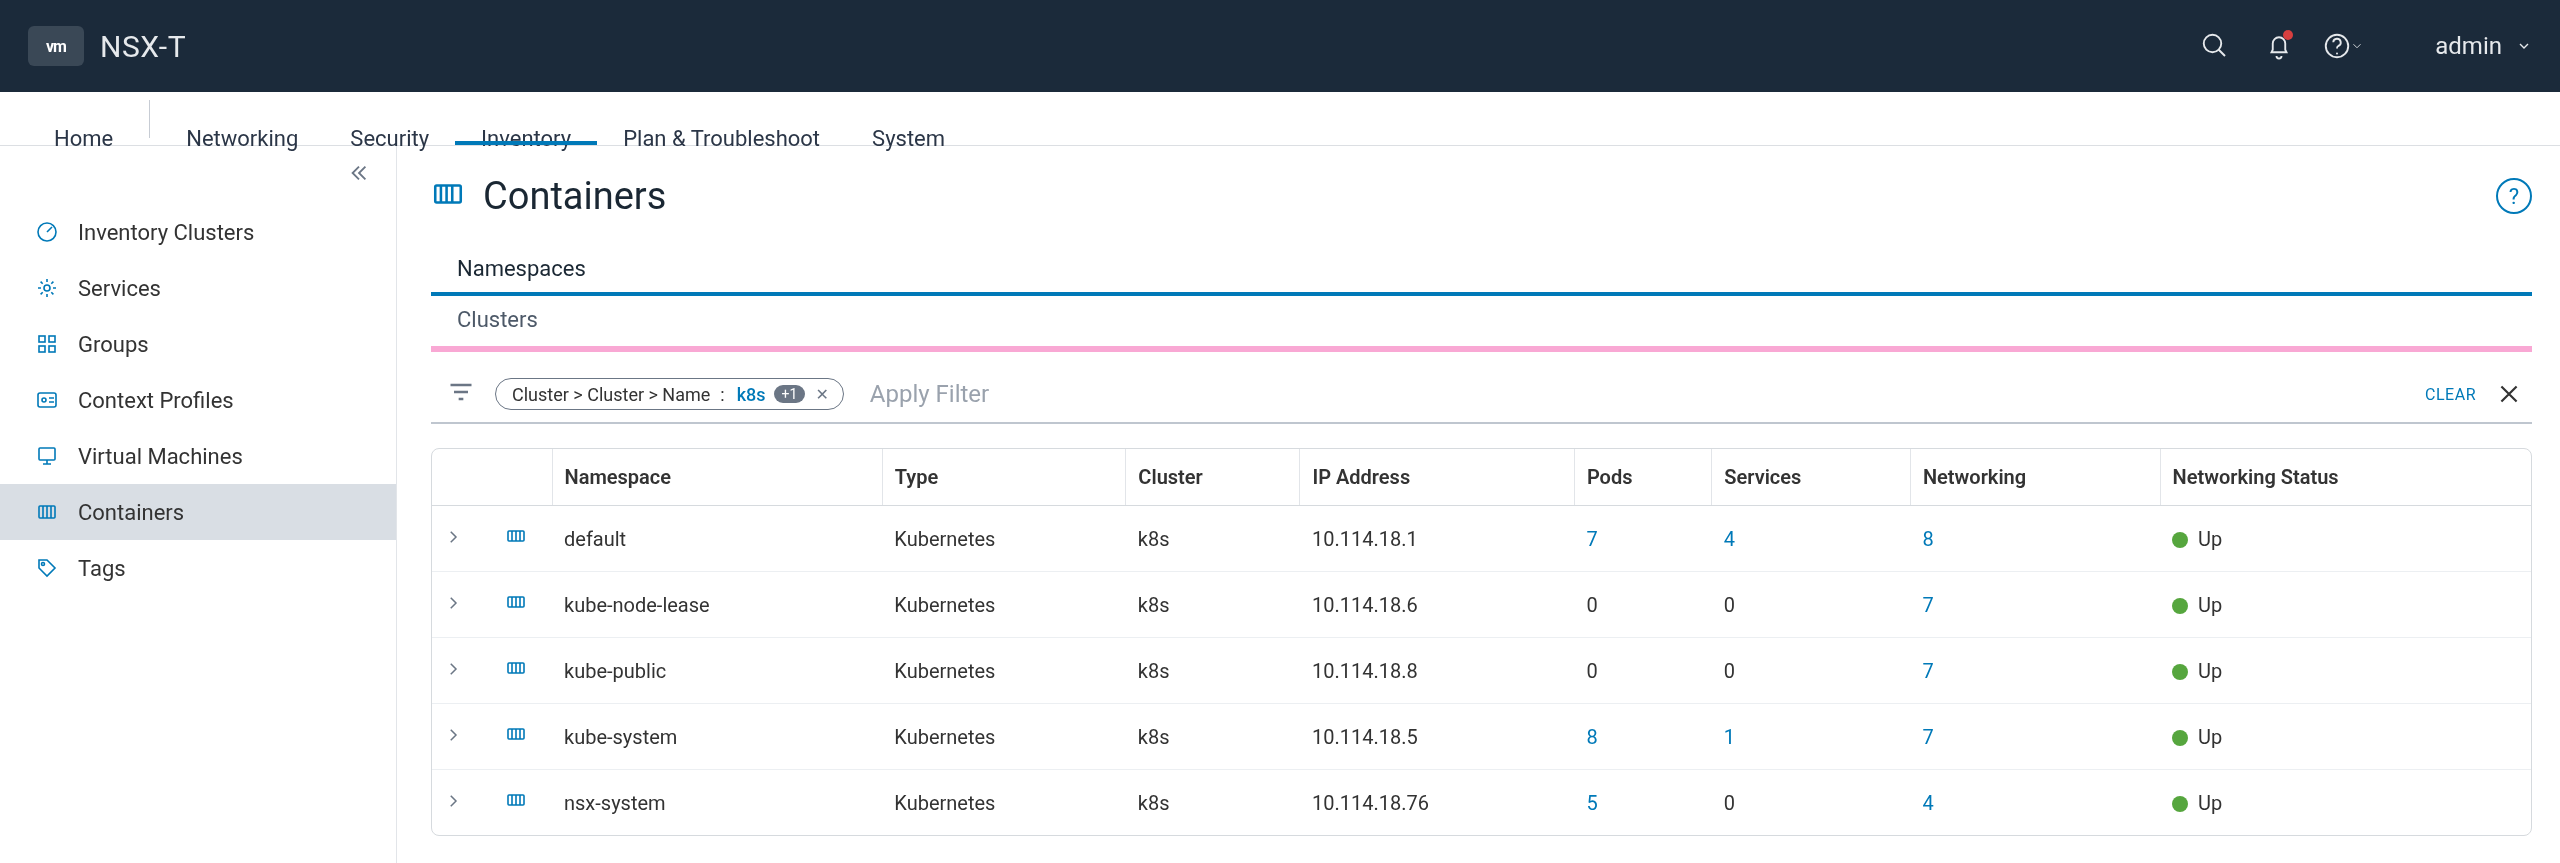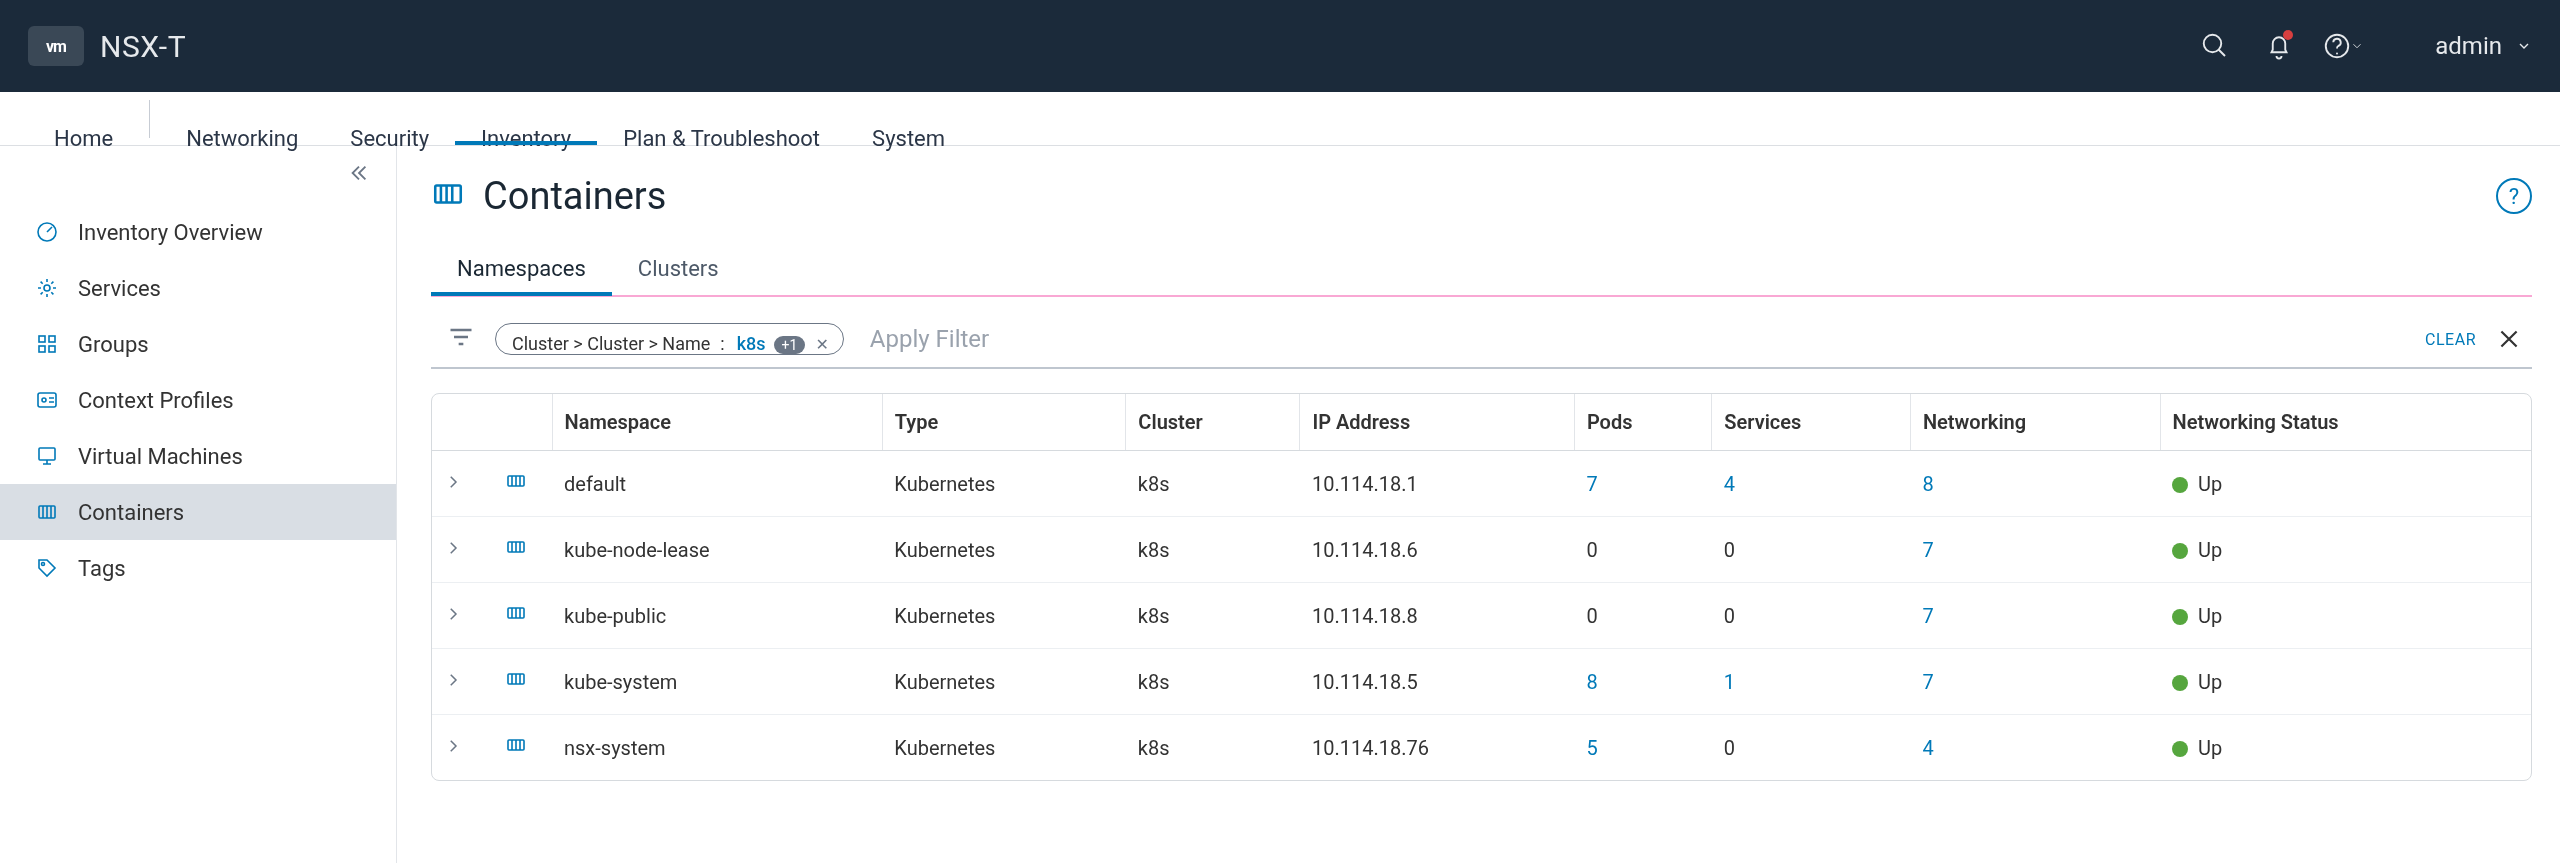--- a/index.html
+++ b/index.html
@@ -28,29 +28,29 @@
   .side-item.active { background: #d9dee4; }
   .side-item .side-icon { width: 26px; height: 26px; margin-right: 18px; display: inline-flex; align-items: center; justify-content: center; }
   .side-item .side-icon svg { width: 24px; height: 24px; fill: none; stroke: #0079b8; stroke-width: 1.6; }
   
   .content { flex: 1; padding: 20px 28px 0 34px; display: flex; flex-direction: column; }
   .page-title-row { display: flex; align-items: center; height: 60px; }
   .page-title-icon { margin-right: 18px; }
   .page-title-icon svg { width: 34px; height: 34px; stroke: #0079b8; fill: none; stroke-width: 1.8; }
   .page-title { font-size: 38px; font-weight: 400; color: #1a2733; }
   .help-right { margin-left: auto; width: 36px; height: 36px; border: 2px solid #0079b8; border-radius: 50%; display: flex; align-items: center; justify-content: center; color: #0079b8; font-size: 22px; cursor: pointer; }
-  .tabs-row { display: flex; border-bottom: 2px solid #f9a8d4; margin-top: 18px; }
+  .tabs-row { display: flex; border-bottom: 6px solid #f9a8d4; margin-top: 18px; flex-direction: column; }
   .tab { padding: 12px 26px 14px; font-size: 22px; color: #4d5968; cursor: pointer; position: relative; }
   .tab.active { color: #1a2733; }
   .tab.active::after { content: ""; position: absolute; left: 0; right: 0; bottom: -1px; height: 4px; background: #0079b8; }
   
   .filter-row { display: flex; align-items: center; height: 58px; margin-top: 14px; border-bottom: 2px solid #bfc6cf; }
   .filter-icon { margin: 0 20px 0 16px; cursor: pointer; }
   .filter-icon svg { width: 28px; height: 28px; stroke: #6b7685; fill: none; stroke-width: 2; }
-  .filter-chip { display: flex; align-items: flex-end; border: 1px solid #6b7685; border-radius: 16px; height: 32px; padding: 0 14px 0 16px; font-size: 18px; color: #333; }
+  .filter-chip { display: flex; align-items: center; border: 1px solid #6b7685; border-radius: 16px; height: 32px; padding: 0 14px 0 16px; font-size: 18px; color: #333; }
   .chip-val { color: #0079b8; margin-left: 6px; font-weight: 500; }
   .chip-badge { background: #6b7685; color: #fff; border-radius: 10px; font-size: 14px; padding: 1px 8px; margin-left: 8px; }
   .chip-x { margin-left: 10px; color: #6b7685; cursor: pointer; font-size: 16px; }
   .apply-filter { margin-left: 26px; color: #9aa2ad; font-size: 24px; }
   .filter-spacer { flex: 1; }
   .clear-link { color: #0079b8; font-size: 16px; margin-right: 20px; cursor: pointer; letter-spacing: 0.5px; }
   .close-x { width: 26px; height: 26px; margin-right: 10px; cursor: pointer; }
   .close-x svg { width: 26px; height: 26px; stroke: #333; stroke-width: 2; }
   
   .tbl-wrap { margin-top: 24px; border: 1px solid #d6dade; border-radius: 8px; }
@@ -126,21 +126,21 @@
           </svg>
       </span>
     </div>
     <div class="side-item">
       <span class="side-icon">
           <svg viewBox="0 0 24 24">
             <circle cx="12" cy="12" r="9"></circle>
             <path d="M12 12l5-5"></path>
           </svg>
         </span>
-      <span>Inventory Overview</span>
+      <span>Inventory Clusters</span>
     </div>
     <div class="side-item">
       <span class="side-icon">
           <svg viewBox="0 0 24 24">
             <circle cx="12" cy="12" r="3"></circle>
             <path d="M12 3v3M12 18v3M3 12h3M18 12h3M5.6 5.6l2.1 2.1M16.3 16.3l2.1 2.1M18.4 5.6l-2.1 2.1M7.7 16.3l-2.1 2.1"></path>
           </svg>
         </span>
       <span>Services</span>
     </div>

